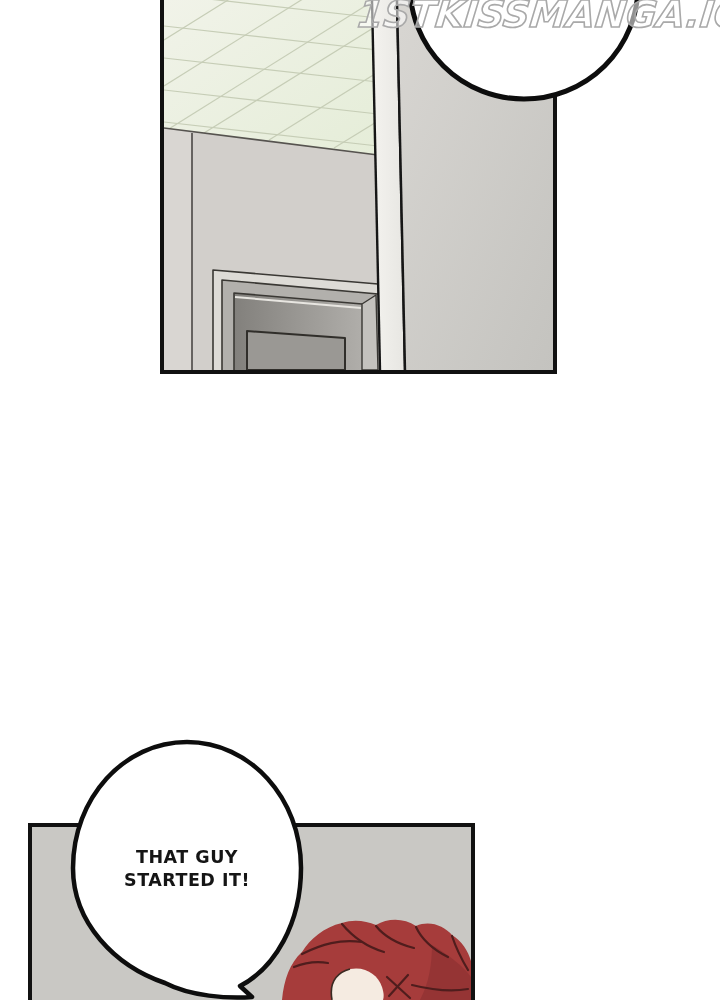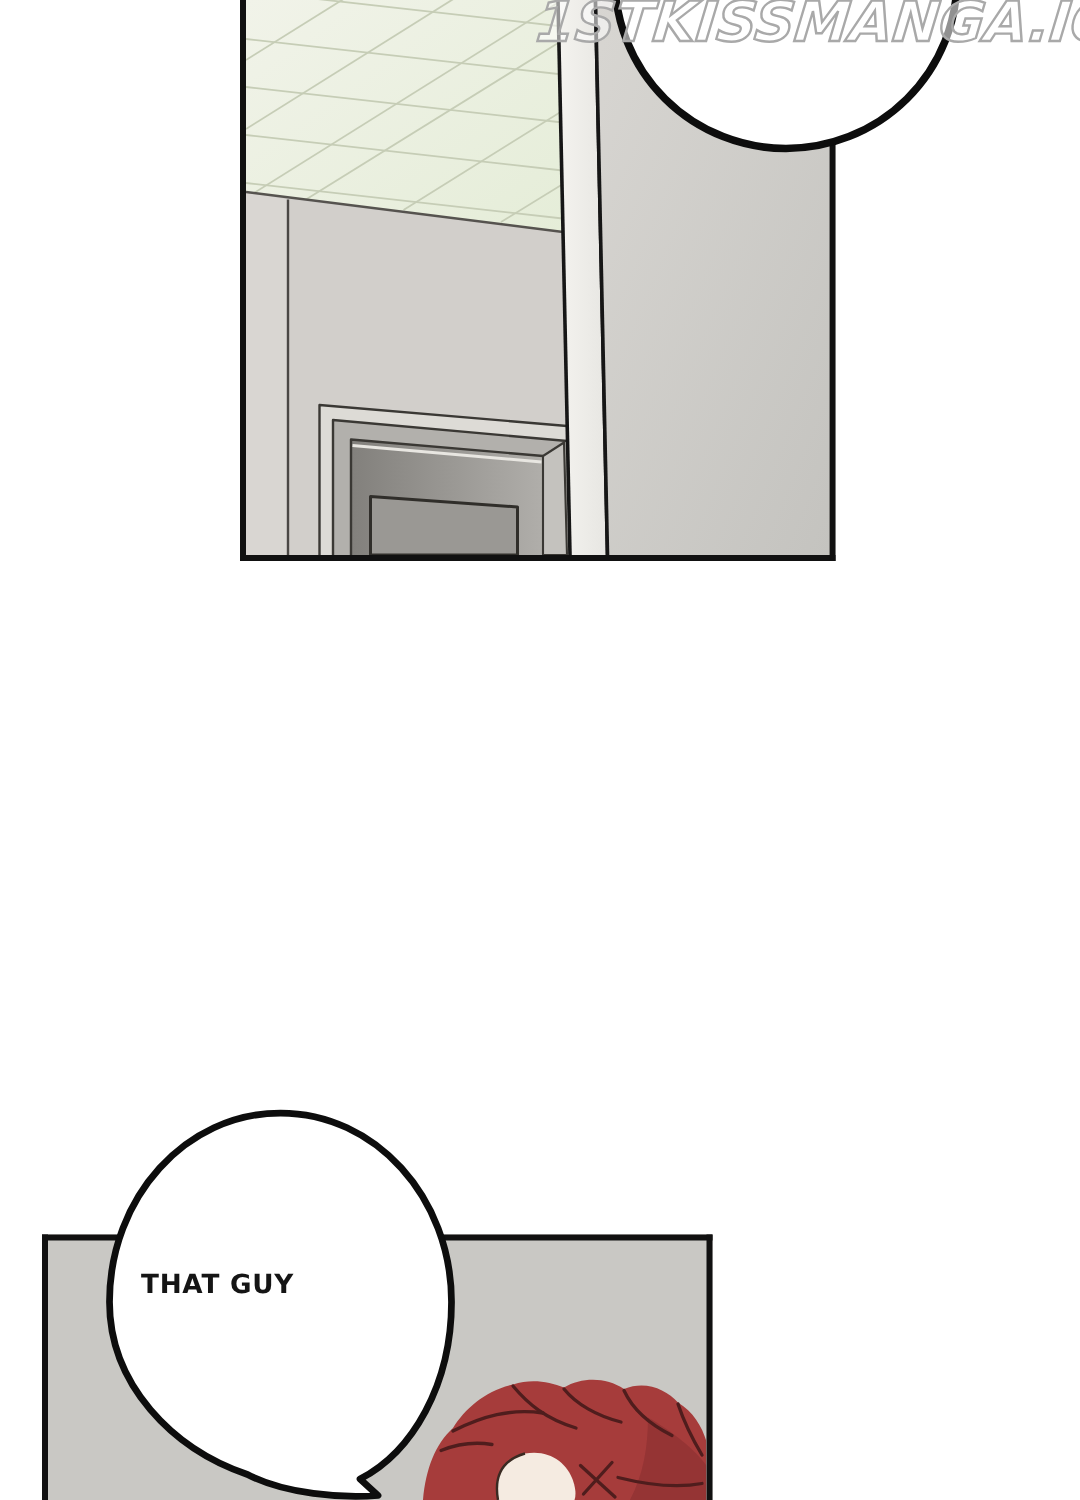--- a/index.html
+++ b/index.html
@@ -70,21 +70,21 @@
     position: absolute;
     left: 70px; top: 738px;
     width: 236px; height: 266px;
     z-index: 10;
   }
   .bubble-bottom-text {
     position: absolute;
     left: 94px; top: 846px;
     width: 186px;
     z-index: 11;
-    text-align: left;
+    text-align: center;
     font-size: 17.5px;
     font-weight: bold;
     letter-spacing: 0.5px;
     line-height: 1.32;
     color: #151515;
   }
 </style>
 </head>
 <body>
 
@@ -195,15 +195,16 @@
   <path d="M117,4
            C180,4 231,60 231,130
            C231,185 205,230 170,248
            L182,259
            C158,261 120,258 95,245
            C45,228 3,185 3,130
            C3,60 54,4 117,4 Z" fill="#ffffff" stroke="#0d0d0d" stroke-width="4.5" stroke-linejoin="round"></path>
 </svg>
 <div class="bubble-bottom-text">
   <div>THAT GUY</div>
+  <div>STARTED IT!</div>
 </div>
 
 <div class="watermark">1STKISSMANGA.IO</div>
 
 </body></html>

